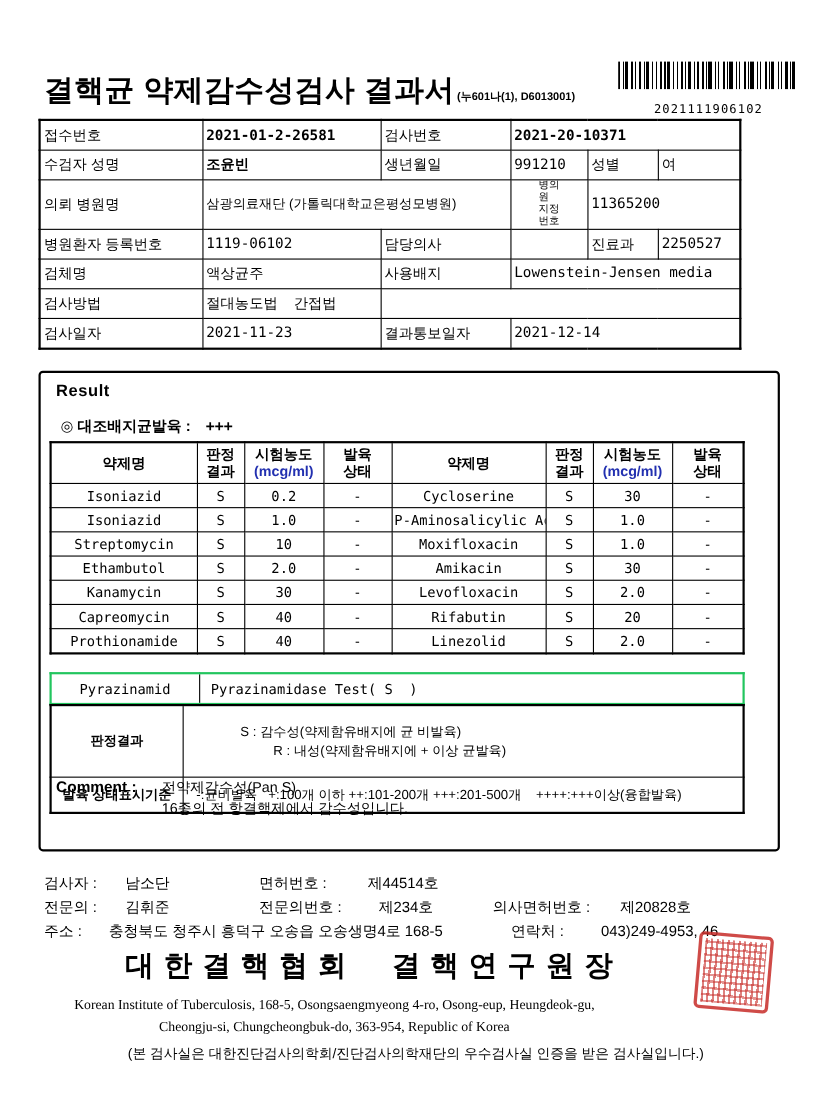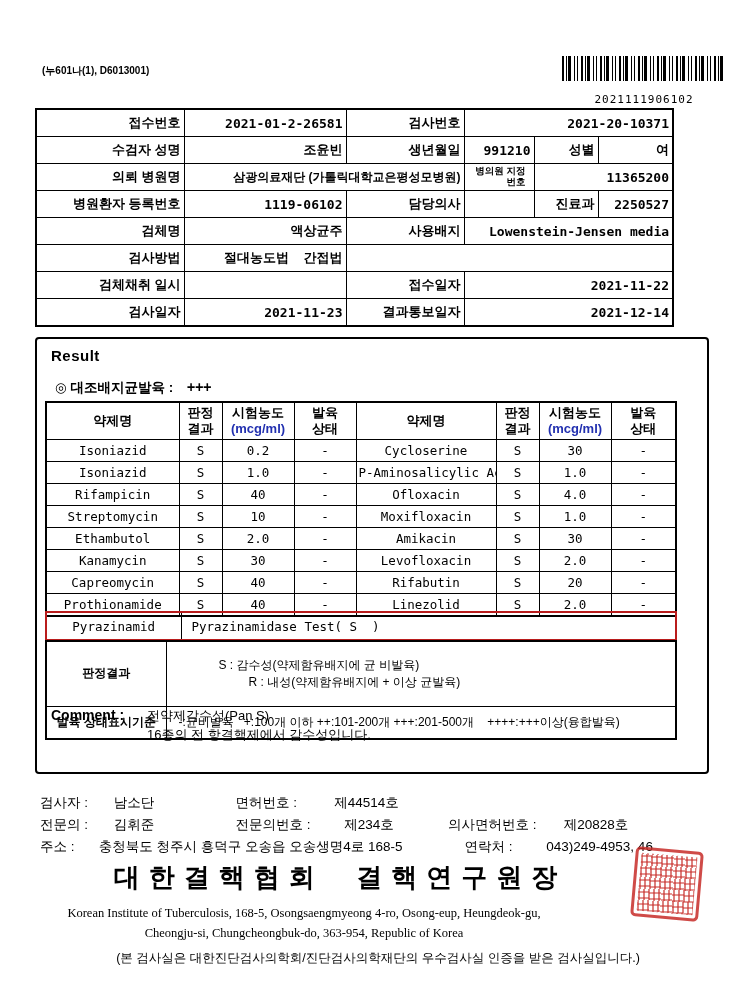--- a/index.html
+++ b/index.html
@@ -15,35 +15,35 @@
 
   .barcode-wrap { position:absolute; left:562px; top:56px; width:164px; }
   .barcode-bars { height:25px;
     background:repeating-linear-gradient(90deg,#000 0 2px,#fff 2px 4px,#000 4px 5px,#fff 5px 6px,#000 6px 9px,#fff 9px 12px,#000 12px 13px,#fff 13px 15px,#000 15px 16px,#fff 16px 19px); }
   .barcode-number { font-size:11px; text-align:center; margin-top:12px; letter-spacing:1px; }
 
   table { border-collapse:collapse; table-layout:fixed; }
   td,th { border:1px solid #000; overflow:hidden; }
 
   .info-table { position:absolute; left:35px; top:108px; width:637px; border:2px solid #000; }
-  .info-table td { height:26px; font-size:13px; text-align:right; padding:0 3px; white-space:nowrap;font-weight:bold; }
+  .info-table td { height:26px; font-size:13px; text-align:left; padding:0 3px; white-space:nowrap; }
   .info-table td.hospital { font-size:12px; }
-  .info-table td.small-lbl { font-size:9.5px; line-height:1.15; white-space:normal; padding:0 8px; }
+  .info-table td.small-lbl { font-size:9.5px; line-height:1.15; white-space:normal; padding:0 25px; }
   .info-table td.pre { white-space:pre; }
 
   .result-box { position:absolute; left:35px; top:337px; width:670px; height:433px; border:2px solid #000; border-radius:4px; }
   .result-heading { position:absolute; left:14px; top:8px; font-size:15px; font-weight:bold; letter-spacing:.5px; }
   .control-line { position:absolute; left:18px; top:40px; font-size:13.5px; font-weight:bold; }
   .control-line .v { margin-left:10px; font-family:"DejaVu Sans Mono","Liberation Mono",monospace; }
 
   .drug-table { position:absolute; left:8px; top:62px; width:630px; border:2px solid #000; }
   .drug-table th { font-size:13px; font-weight:bold; height:36px; line-height:1.2; text-align:center; padding:0; }
   .drug-table td { height:21px; font-size:12.5px; text-align:center; white-space:nowrap; padding:0 2px; }
 
-  .pyra-table { position:absolute; left:8px; top:272px; width:630px; border:2px solid #b91c1c; }
+  .pyra-table { position:absolute; left:8px; top:272px; width:630px; border:2px solid #22c55e; }
   .pyra-table td { height:24px; font-size:12.5px; }
   .pyra-label { text-align:center; }
   .pyra-value { text-align:left; padding-left:10px; }
 
   .criteria-table { position:absolute; left:8px; top:301px; width:630px; border:2px solid #000; }
   .criteria-table td { height:29px; font-size:12px; }
   .crit-label { text-align:center; font-weight:bold; font-size:13px; white-space:normal; line-height:1.15; padding:0 4px; }
   .crit-value { text-align:left; padding-left:12px; white-space:pre; }
   .crit-value .seg2 { margin-left:30px; }
 
@@ -67,20 +67,21 @@
   .seal-inner { position:absolute; inset:3px;
     background:repeating-linear-gradient(90deg, rgba(199,44,40,.6) 0 2px, transparent 2px 5px),
                repeating-linear-gradient(0deg, rgba(199,44,40,.5) 0 2px, transparent 2px 6px); }
 </style>
 </head>
 <body>
 
 <div>
 
   <div class="title-row">
+    <span class="doc-title">결핵균 약제감수성검사 결과서</span>
     <span class="doc-title-suffix">(누601나(1), D6013001)</span>
   </div>
 
   <div class="barcode-wrap">
     <div class="barcode-bars"></div>
     <div class="barcode-number mono">2021111906102</div>
   </div>
 
   <table class="info-table">
     <colgroup>
@@ -123,26 +124,20 @@
       <tr>
         <td>검체명</td>
         <td>액상균주</td>
         <td>사용배지</td>
         <td class="mono" colspan="3">Lowenstein-Jensen media</td>
       </tr>
       <tr>
         <td>검사방법</td>
         <td class="pre">절대농도법    간접법</td>
         <td colspan="4"></td>
-      </tr>
-      <tr>
-        <td>검체채취 일시</td>
-        <td></td>
-        <td>접수일자</td>
-        <td class="mono" colspan="3">2021-11-22</td>
       </tr>
       <tr>
         <td>검사일자</td>
         <td class="mono">2021-11-23</td>
         <td>결과통보일자</td>
         <td class="mono" colspan="3">2021-12-14</td>
       </tr>
     </tbody>
   </table>
 
@@ -206,30 +201,20 @@
             <td class="mono">-</td>
           </tr>
           <tr>
             <td class="mono">Isoniazid</td>
             <td class="mono">S</td>
             <td class="mono">1.0</td>
             <td class="mono">-</td>
             <td class="mono">P-Aminosalicylic Acid</td>
             <td class="mono">S</td>
             <td class="mono">1.0</td>
-            <td class="mono">-</td>
-          </tr>
-          <tr>
-            <td class="mono">Rifampicin</td>
-            <td class="mono">S</td>
-            <td class="mono">40</td>
-            <td class="mono">-</td>
-            <td class="mono">Ofloxacin</td>
-            <td class="mono">S</td>
-            <td class="mono">4.0</td>
             <td class="mono">-</td>
           </tr>
           <tr>
             <td class="mono">Streptomycin</td>
             <td class="mono">S</td>
             <td class="mono">10</td>
             <td class="mono">-</td>
             <td class="mono">Moxifloxacin</td>
             <td class="mono">S</td>
             <td class="mono">1.0</td>

